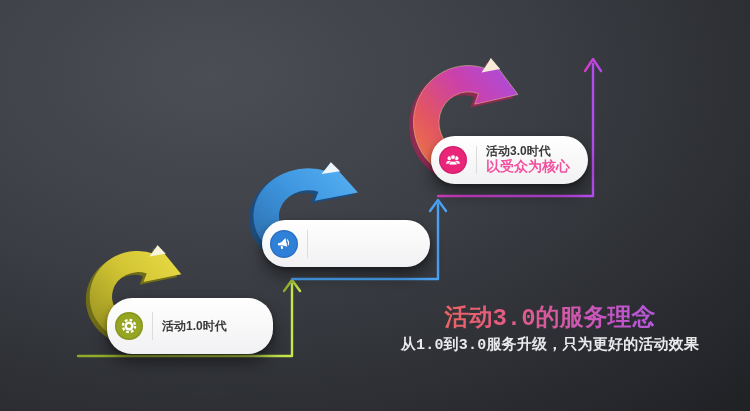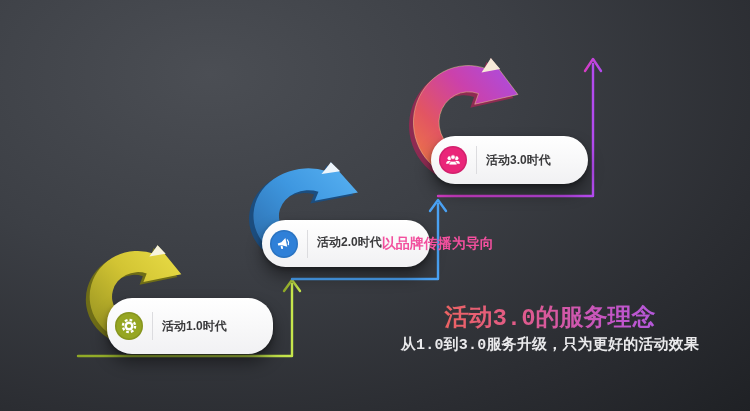--- a/index.html
+++ b/index.html
@@ -15,21 +15,21 @@
     background:linear-gradient(180deg,#ffffff 0%,#f1f1f3 100%);
     border-radius:25px;
     box-shadow:0 9px 16px rgba(0,0,0,.42), 0 2px 4px rgba(0,0,0,.28);
   }
   .pill-icon{
     width:28px;height:28px;border-radius:50%;margin-left:8px;flex:0 0 auto;
     display:flex;align-items:center;justify-content:center;
     box-shadow:inset 0 0 0 1.5px rgba(0,0,0,.10);
   }
   .pill-divider{width:1px;height:28px;background:#dcdcdf;margin:0 9px;flex:0 0 auto;}
-  .pill-text{display:flex;flex-direction:row;justify-content:center;white-space:nowrap;text-align:center;}
+  .pill-text{display:flex;flex-direction:column;justify-content:center;white-space:nowrap;}
   .era{font-size:12px;font-weight:bold;color:#3a3a3c;line-height:1.2;}
   .focus{font-size:14px;font-weight:bold;color:#f2509e;line-height:1.25;letter-spacing:0;}
   .headline{position:absolute;left:400px;top:301px;width:300px;text-align:center;font-family:Liberation Mono, monospace;}
   .headline-title{
     font-size:24px;font-weight:bold;letter-spacing:0;
     background:linear-gradient(90deg,#f2684b 0%,#e25b87 38%,#c355c8 72%,#a45cf0 100%);
     -webkit-background-clip:text;background-clip:text;color:transparent;
   }
   .headline-sub{font-size:15px;font-weight:600;color:#eaeaec;margin-top:2px;letter-spacing:.2px;}
 </style>
@@ -123,42 +123,39 @@
     <div class="pill-icon" style="background:#2f80d8">
       <svg width="18" height="18" viewBox="0 0 24 24">
         <g transform="rotate(-12 12 12)">
           <path fill="#fff" d="M4,9.5 L9,9 L15.5,4.5 L15.5,16.5 L9,13 L4,12.5 Z"></path>
           <path d="M17.5,7.5 A6.2,6.2 0 0 1 17.5,14" stroke="#fff" stroke-width="1.6" fill="none" stroke-linecap="round"></path>
           <rect x="7" y="13.6" width="2.6" height="4.4" rx="1.1" fill="#fff"></rect>
         </g>
       </svg>
     </div>
     <div class="pill-divider"></div>
-    <div class="pill-text">
-      <span class="era">活动2.0时代</span>
-      <span class="focus">以品牌传播为导向</span>
-    </div>
   </div>
 
   <div class="pill" style="left:431px;top:136px;width:157px;height:48px">
     <div class="pill-icon" style="background:#ea2579">
       <svg width="18" height="18" viewBox="0 0 24 24">
         <g fill="#fff">
           <circle cx="7.2" cy="9.6" r="2.5"></circle>
           <circle cx="16.8" cy="9.6" r="2.5"></circle>
           <path d="M2.8,17 a4.4,4.1 0 0 1 8.8,0 Z"></path>
           <path d="M12.4,17 a4.4,4.1 0 0 1 8.8,0 Z"></path>
           <circle cx="12" cy="8.2" r="3.1" stroke="#ea2579" stroke-width="1"></circle>
           <path d="M6.6,18.6 a5.4,5.1 0 0 1 10.8,0 Z" stroke="#ea2579" stroke-width="1"></path>
         </g>
       </svg>
     </div>
     <div class="pill-divider"></div>
     <div class="pill-text">
       <span class="era">活动3.0时代</span>
+      <span class="focus">以受众为核心</span>
     </div>
   </div>
 
   <div class="headline">
     <div class="headline-title">活动3.0的服务理念</div>
     <div class="headline-sub">从1.0到3.0服务升级，只为更好的活动效果</div>
   </div>
 
 </div>
 

